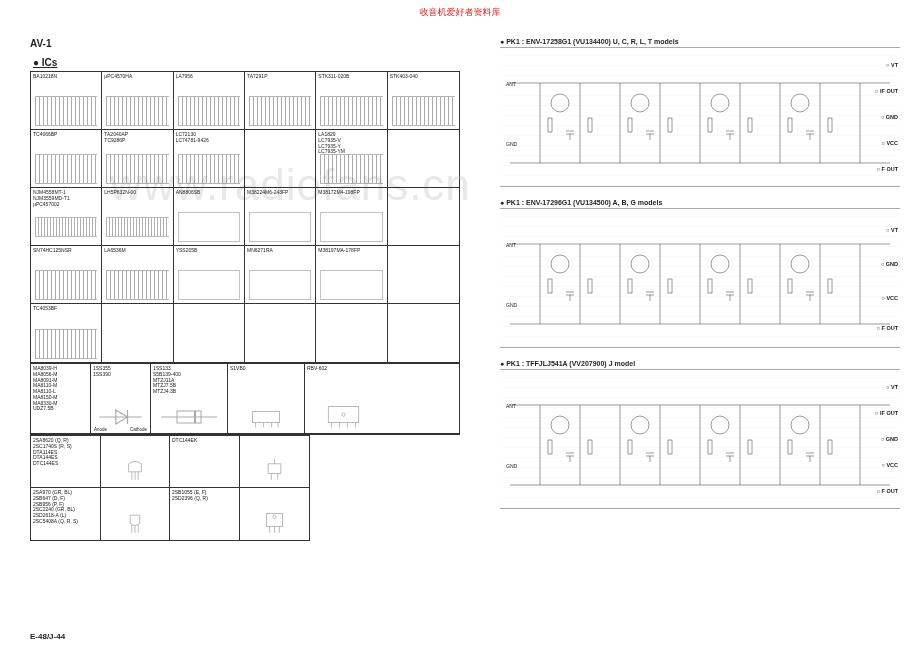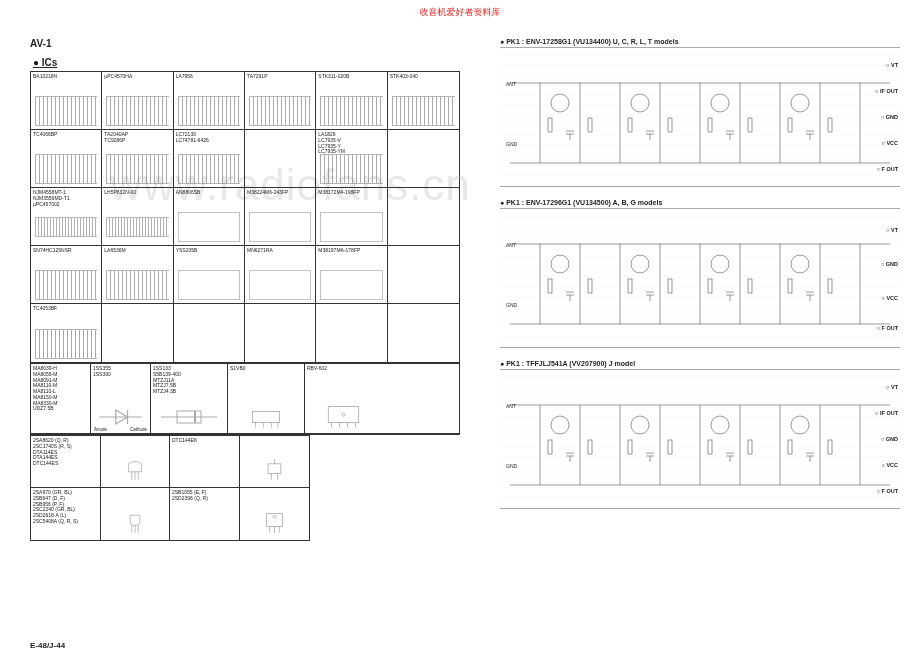--- a/index.html
+++ b/index.html
@@ -61,21 +61,21 @@
   .pk-block { margin-bottom: 12px; }
   .pk-title { font-size: 7px; font-weight: bold; margin-bottom: 2px; }
   .pk-title::before { content: "● "; }
   .schematic {
     width: 100%; height: 140px; border-top: 0.5px solid #aaa; border-bottom: 0.5px solid #aaa;
     position: relative; background:
       repeating-linear-gradient(0deg, rgba(0,0,0,0.02) 0 1px, transparent 1px 10px);
   }
   .schematic svg { position: absolute; inset: 0; }
   .pin-label { position: absolute; right: 2px; font-size: 5.5px; font-weight: bold; }
-  .page-footer { position: absolute; left: 30px; bottom: 1px; font-weight: bold; font-size: 8px; }
+  .page-footer { position: absolute; left: 30px; bottom: 10px; font-weight: bold; font-size: 8px; }
 </style>
 </head>
 <body>
 
 <div class="header-watermark">
   <div class="line2">收音机爱好者资料库</div>
 </div>
 <div class="bg-watermark">www.radiofans.cn</div>
 
 <div class="page">

